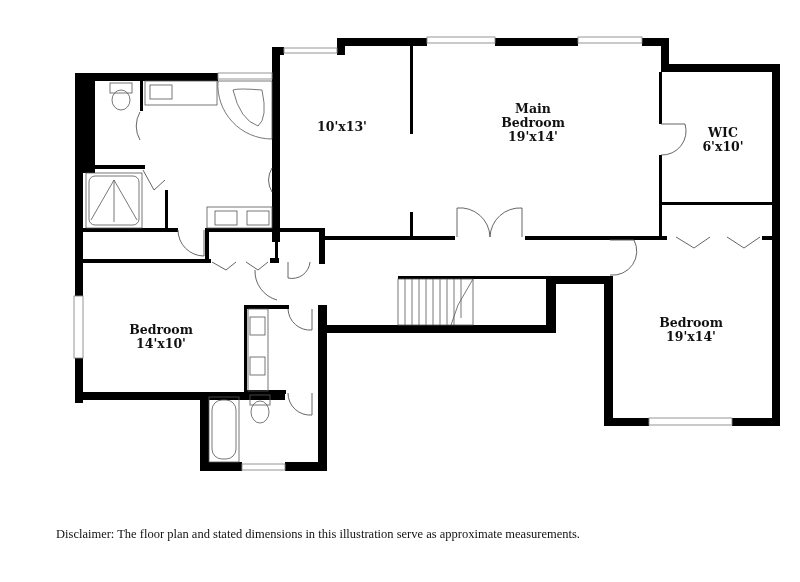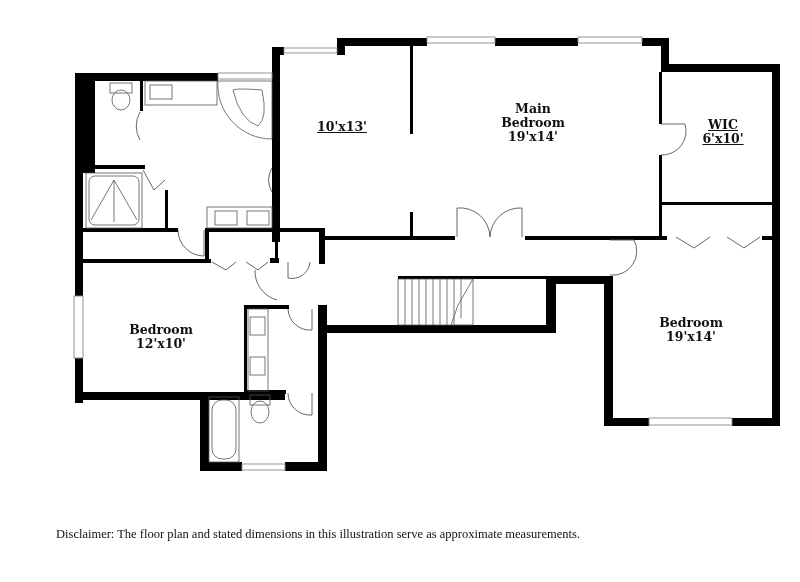--- a/index.html
+++ b/index.html
@@ -141,35 +141,35 @@
     <path class="door" d="M676 237 L694 248 L710 237 M727 237 L744 248 L760 237"></path>
 
     <path class="door" d="M212 262 L226 270 L236 262 M246 262 L258 270 L268 262"></path>
     <path class="door" d="M255 270 A30 30 0 0 0 277 300"></path>
     <path class="door" d="M288 262 V278 A18 18 0 0 0 310 262"></path>
     <path class="door" d="M288 309 A22 22 0 0 0 312 330 V309"></path>
     <path class="door" d="M288 393 A22 22 0 0 0 312 415 V393"></path>
   </g>
 </svg>
 
-<div class="room-label" style="left:342px; top:120px;text-decoration:underline;">
+<div class="room-label" style="left:342px; top:120px;">
   <div>10'x13'</div>
 </div>
 <div class="room-label" style="left:533px; top:102px;">
   <div>Main</div>
   <div>Bedroom</div>
   <div>19'x14'</div>
 </div>
-<div class="room-label" style="left:723px; top:118px;text-decoration:underline;">
+<div class="room-label" style="left:723px; top:126px;">
   <div>WIC</div>
   <div>6'x10'</div>
 </div>
 <div class="room-label" style="left:161px; top:323px;">
   <div>Bedroom</div>
-  <div>12'x10'</div>
+  <div>14'x10'</div>
 </div>
 <div class="room-label" style="left:691px; top:316px;">
   <div>Bedroom</div>
   <div>19'x14'</div>
 </div>
 
 <div class="disclaimer" style="top:527px;">
   <div>Disclaimer: The floor plan and stated dimensions in this illustration serve as approximate measurements.</div>
 </div>
 

